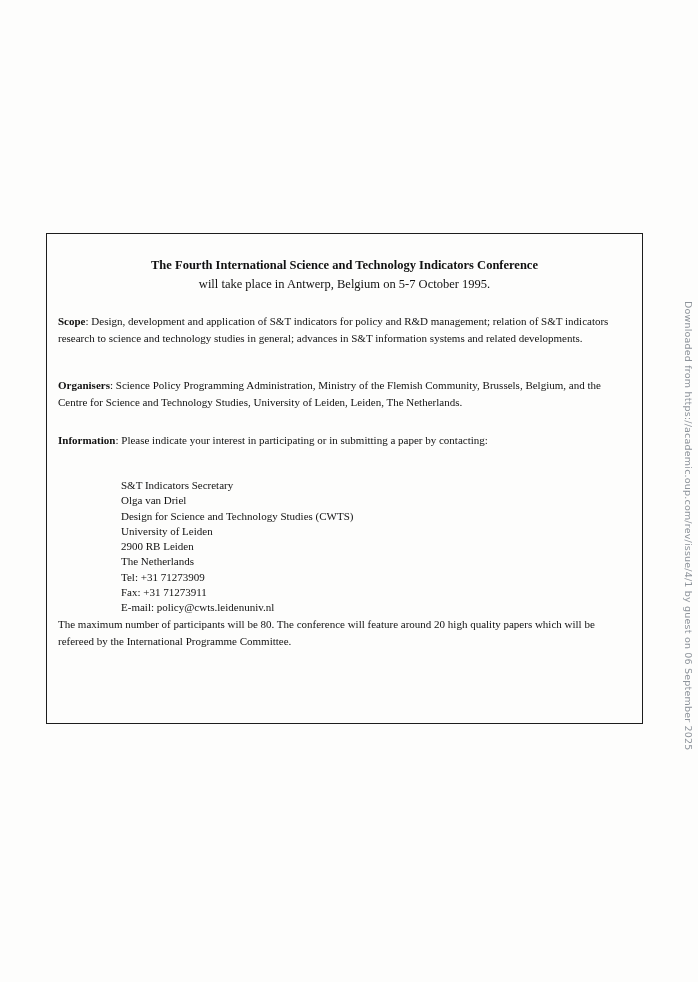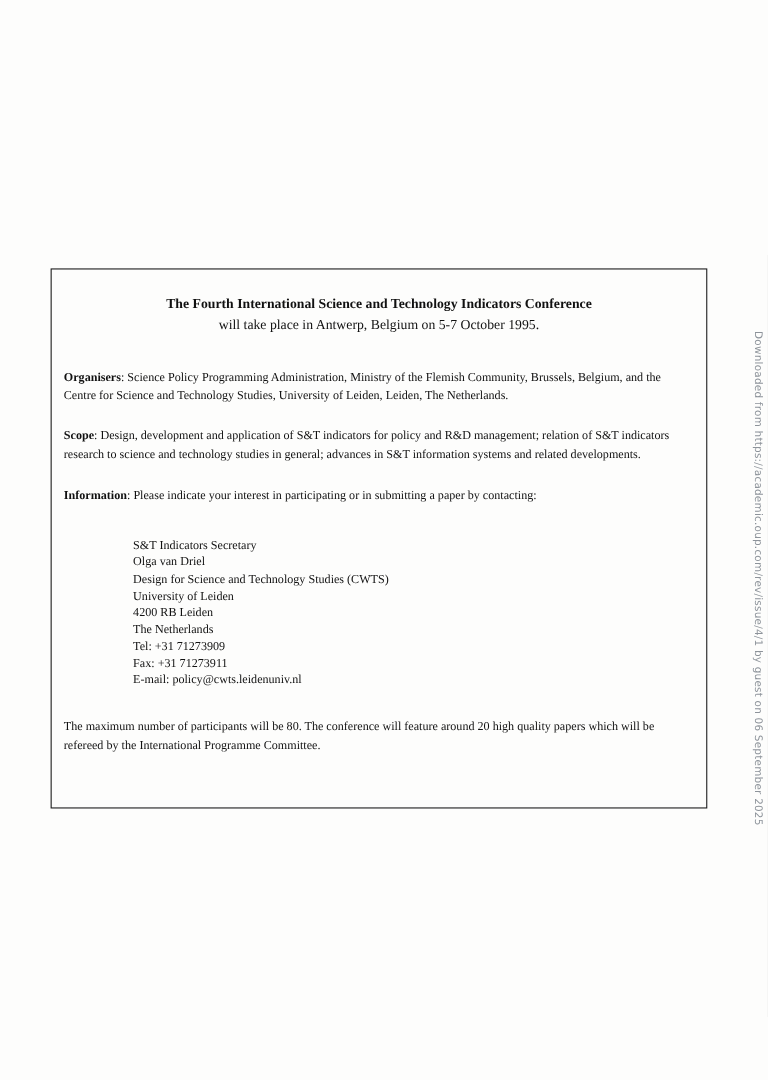--- a/index.html
+++ b/index.html
@@ -12,21 +12,21 @@
     width: 698px;
     height: 982px;
     background: #fdfdfc;
     overflow: hidden;
     font-family: "Liberation Serif", serif;
     color: #111;
   }
   .doc-box {
     position: absolute;
     left: 46px;
-    top: 244px;
+    top: 233px;
     width: 573px;
     height: 489px;
     border: 1.5px solid #1d1d1d;
     padding: 0 11px;
     background: #fdfdfc;
   }
   .title-block {
     padding-top: 22px;
     text-align: center;
     font-size: 12.5px;
@@ -42,21 +42,21 @@
   .para b { font-weight: bold; }
   .para-organisers { margin-top: 30px; }
   .para-scope { margin-top: 19px; }
   .para-information { margin-top: 21px; }
   .contact-block {
     margin-top: 29px;
     margin-left: 63px;
     font-size: 11px;
     line-height: 15.3px;
   }
-  .para-closing { margin-top: 26px; }
+  .para-closing { }
   .watermark {
     position: absolute;
     top: 301px;
     right: 4px;
     writing-mode: vertical-rl;
     font-family: "DejaVu Sans", sans-serif;
     font-size: 9.5px;
     letter-spacing: 0.2px;
     color: #8d939a;
     white-space: nowrap;
@@ -67,32 +67,32 @@
 
 <div class="page">
 
   <div class="doc-box">
 
     <div class="title-block">
       <div class="title-line1">The Fourth International Science and Technology Indicators Conference</div>
       <div class="title-line2">will take place in Antwerp, Belgium on 5-7 October 1995.</div>
     </div>
 
+    <p class="para para-scope"><b>Scope</b><span>: Design, development and application of S&amp;T indicators for policy and R&amp;D management; relation of S&amp;T indicators research to science and technology studies in general; advances in S&amp;T information systems and related developments.</span></p>
+
     <p class="para para-organisers"><b>Organisers</b><span>: Science Policy Programming Administration, Ministry of the Flemish Community, Brussels, Belgium, and the Centre for Science and Technology Studies, University of Leiden, Leiden, The Netherlands.</span></p>
-
-    <p class="para para-scope"><b>Scope</b><span>: Design, development and application of S&amp;T indicators for policy and R&amp;D management; relation of S&amp;T indicators research to science and technology studies in general; advances in S&amp;T information systems and related developments.</span></p>
 
     <p class="para para-information"><b>Information</b><span>: Please indicate your interest in participating or in submitting a paper by contacting:</span></p>
 
     <div class="contact-block">
       <div>S&amp;T Indicators Secretary</div>
       <div>Olga van Driel</div>
       <div>Design for Science and Technology Studies (CWTS)</div>
       <div>University of Leiden</div>
-      <div>4200 RB Leiden</div>
+      <div>2900 RB Leiden</div>
       <div>The Netherlands</div>
       <div>Tel: +31 71273909</div>
       <div>Fax: +31 71273911</div>
       <div>E-mail: policy@cwts.leidenuniv.nl</div>
     </div>
 
     <p class="para para-closing">The maximum number of participants will be 80. The conference will feature around 20 high quality papers which will be refereed by the International Programme Committee.</p>
 
   </div>
 

